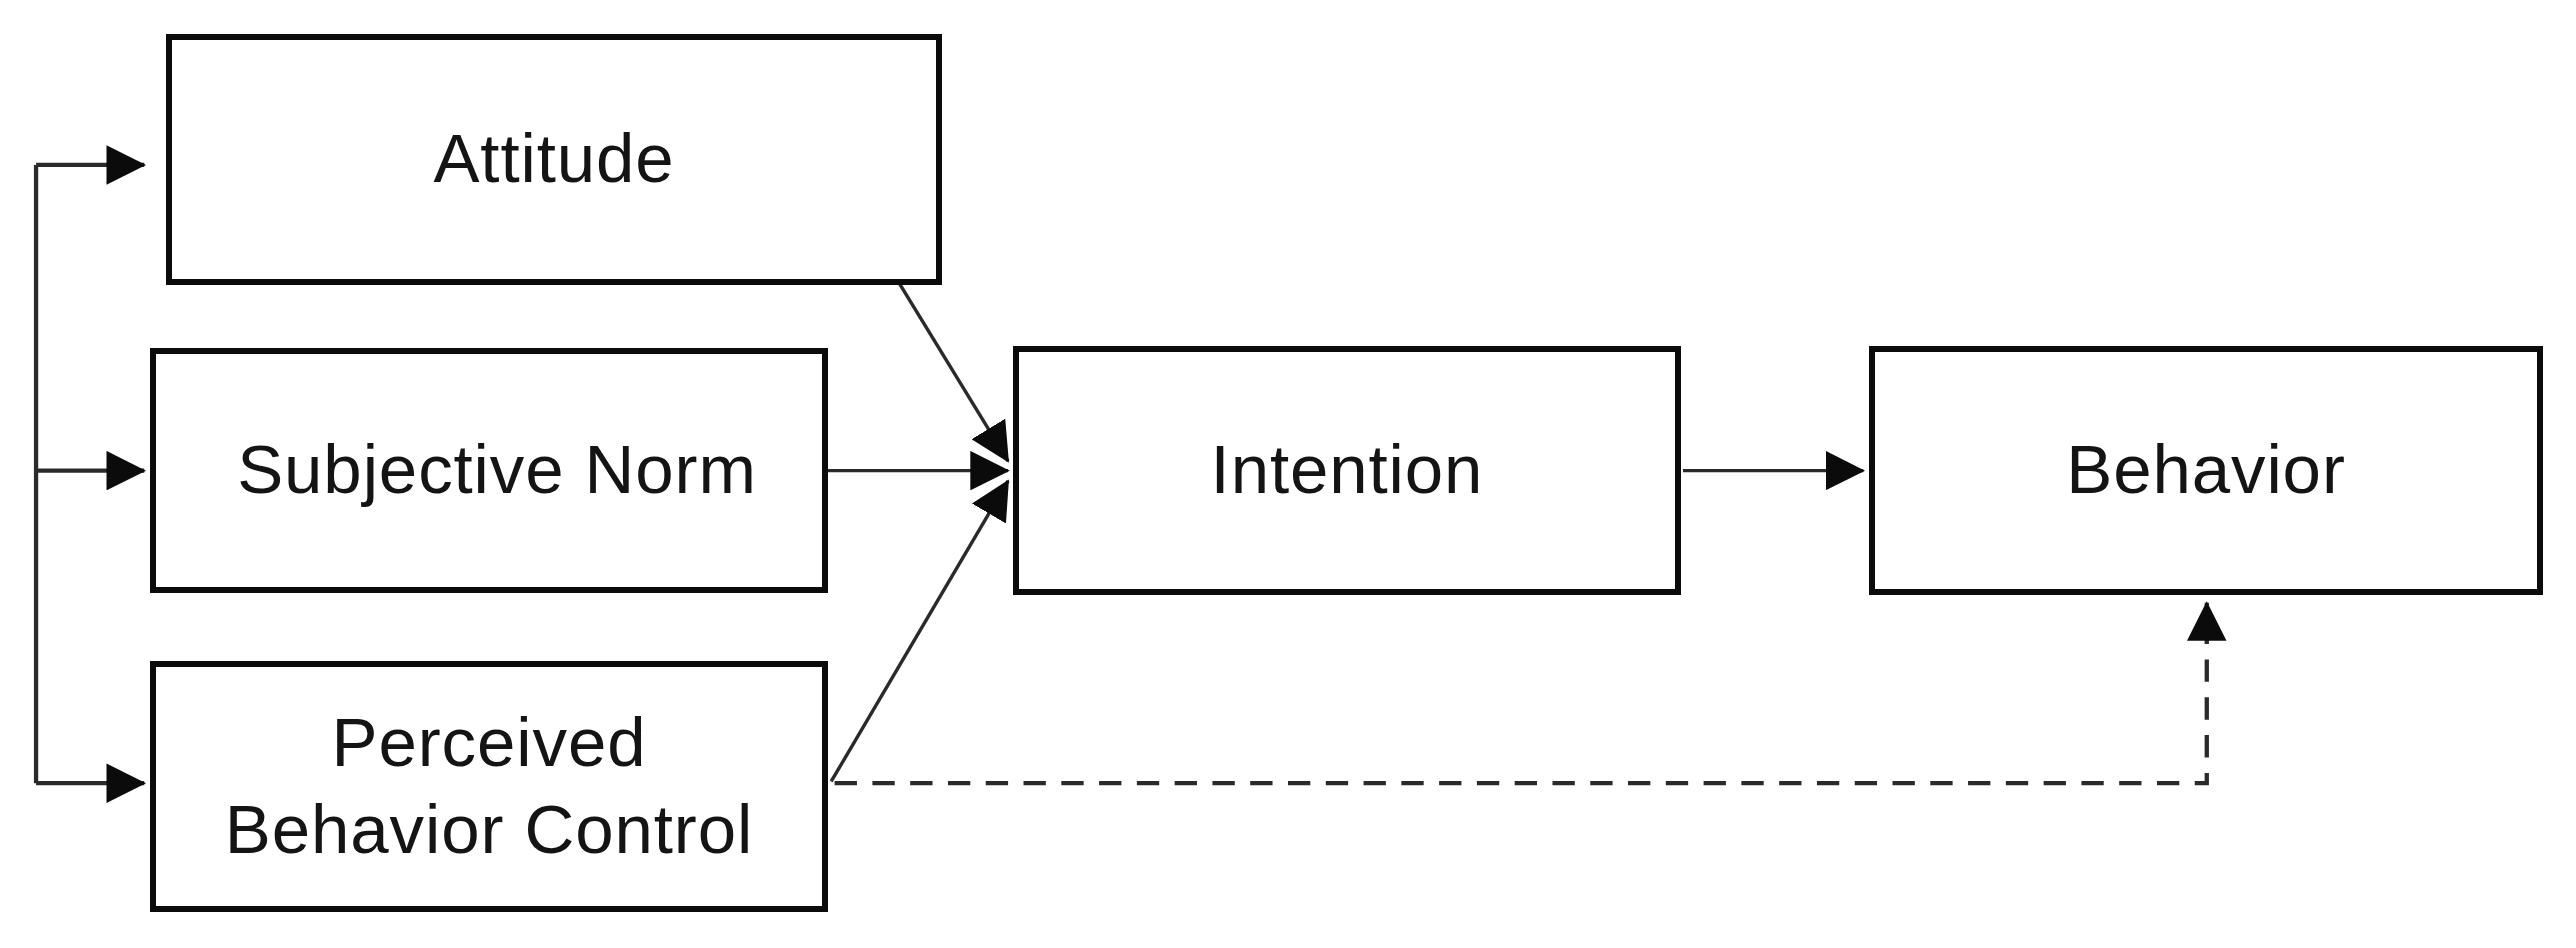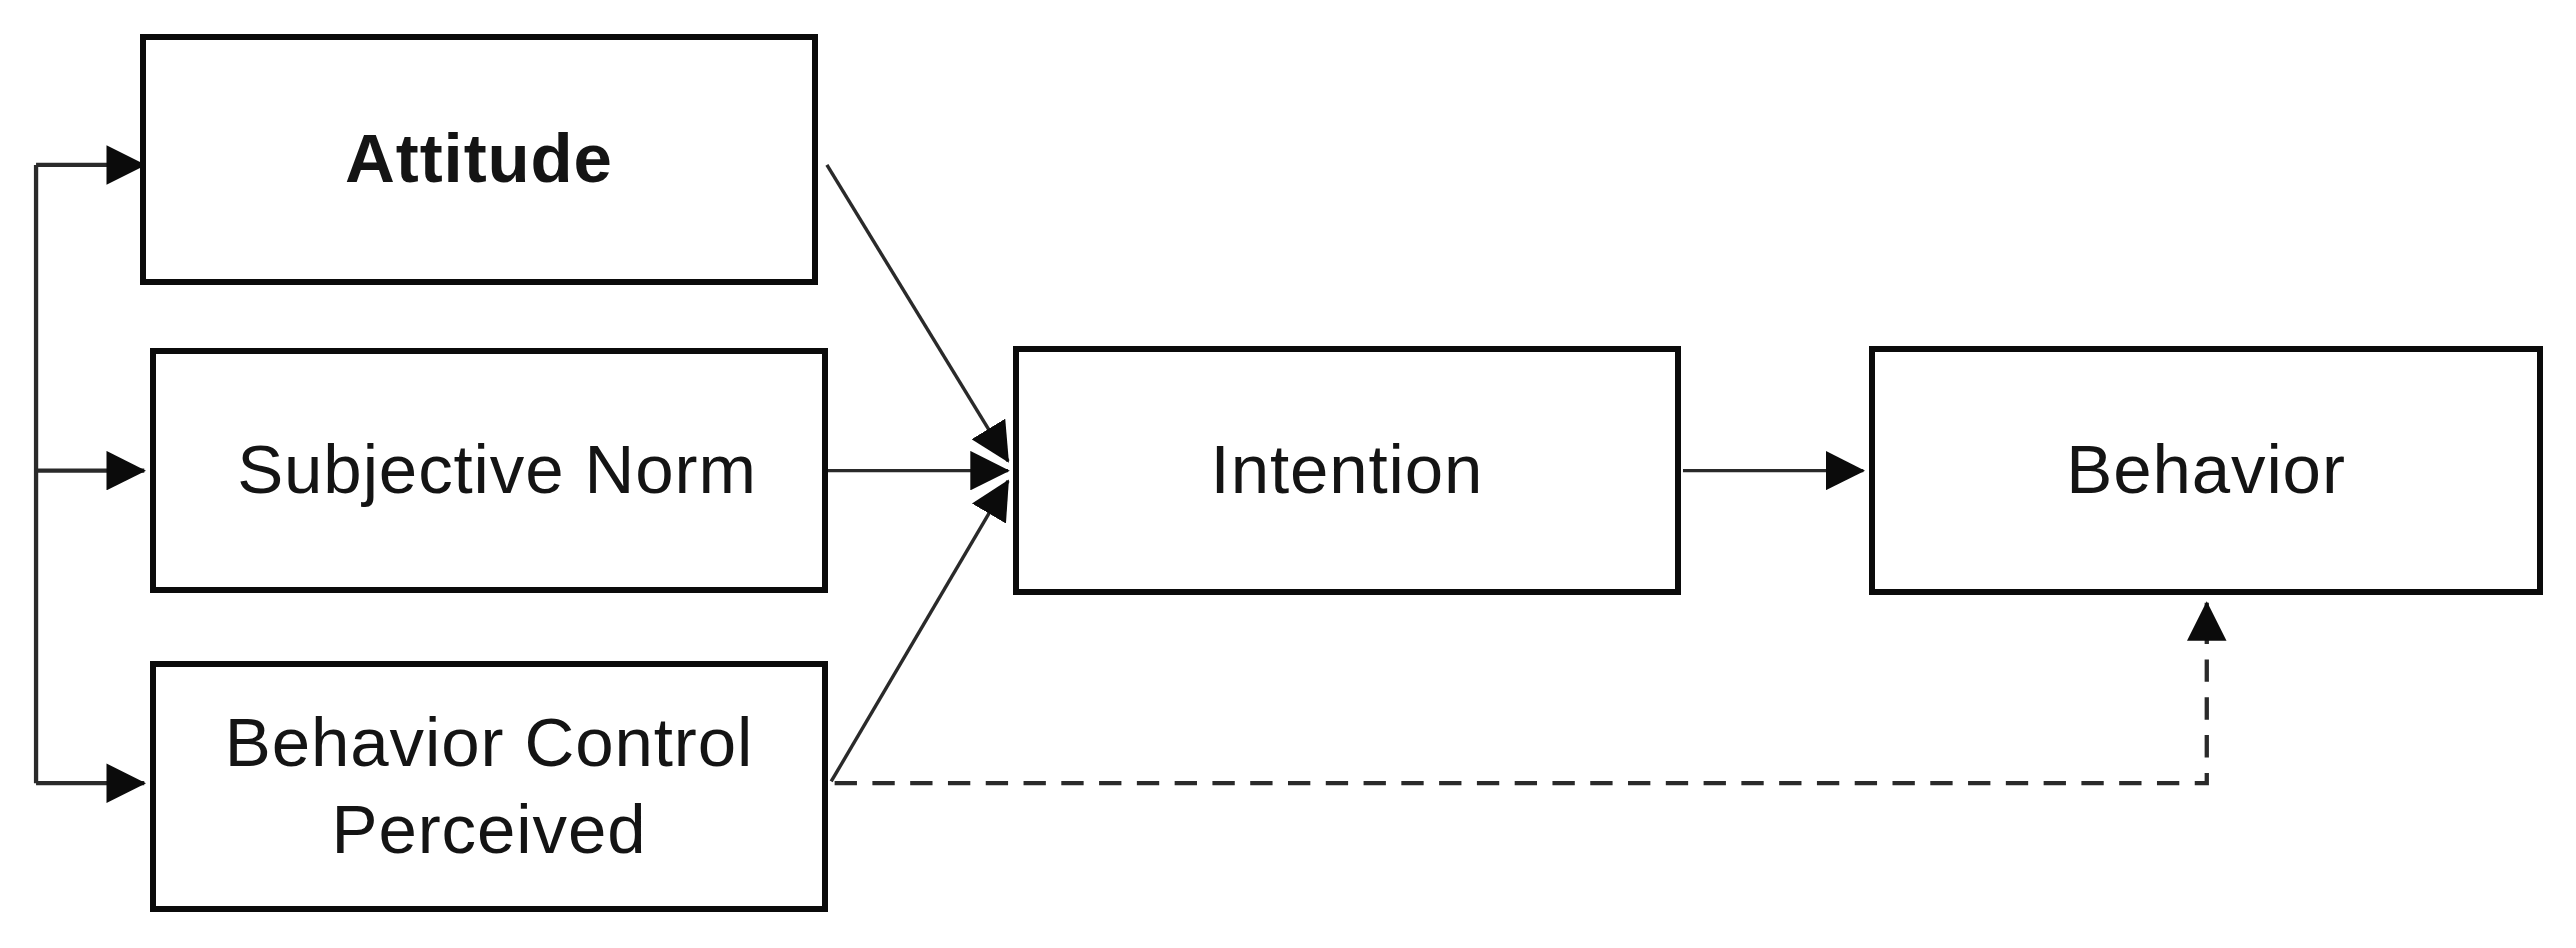--- a/index.html
+++ b/index.html
@@ -31,21 +31,21 @@
     flex-direction: column;
     align-items: center;
     justify-content: center;
     text-align: center;
     color: #141414;
     font-size: 69px;
     line-height: 1.25;
     letter-spacing: 0.9px;
   }
   .node span { display: block; }
-  .node-attitude           { left: 140px;  top: 34px;  width: 678px; height: 251px; font-weight: bold; }
+  .node-attitude           { left: 166px;  top: 34px;  width: 776px; height: 251px; }
   .node-subjective-norm    { left: 150px;  top: 348px; width: 678px; height: 245px; padding-left: 16px; }
   .node-pbc                { left: 150px;  top: 661px; width: 678px; height: 251px; }
   .node-intention          { left: 1013px; top: 346px; width: 668px; height: 249px; }
   .node-behavior           { left: 1869px; top: 346px; width: 674px; height: 249px; }
 </style>
 </head>
 <body>
 
 <div class="canvas">
 
@@ -72,22 +72,22 @@
 
   <div class="node node-attitude">
     <span>Attitude</span>
   </div>
 
   <div class="node node-subjective-norm">
     <span>Subjective Norm</span>
   </div>
 
   <div class="node node-pbc">
+    <span>Perceived</span>
     <span>Behavior Control</span>
-    <span>Perceived</span>
   </div>
 
   <div class="node node-behavior">
     <span>Behavior</span>
   </div>
 
   <div class="node node-intention">
     <span>Intention</span>
   </div>
 

